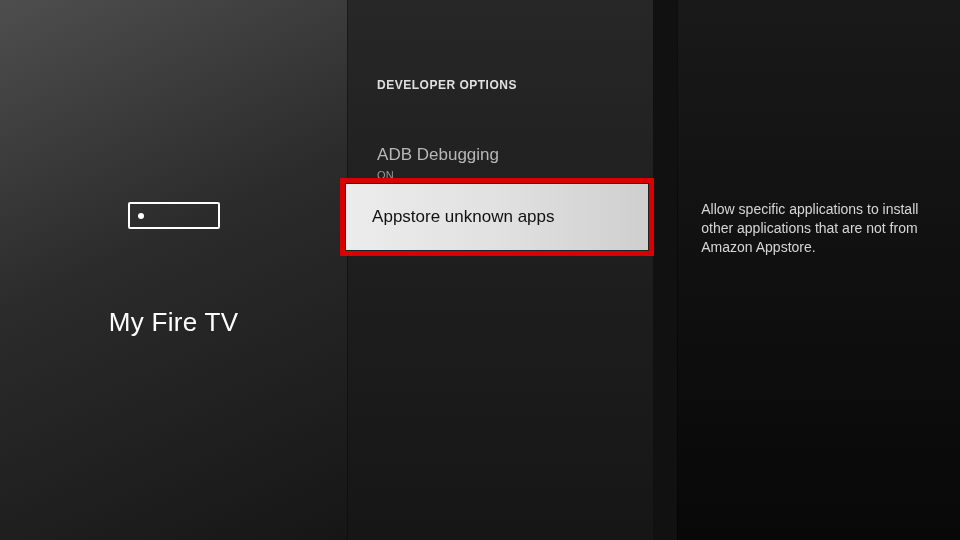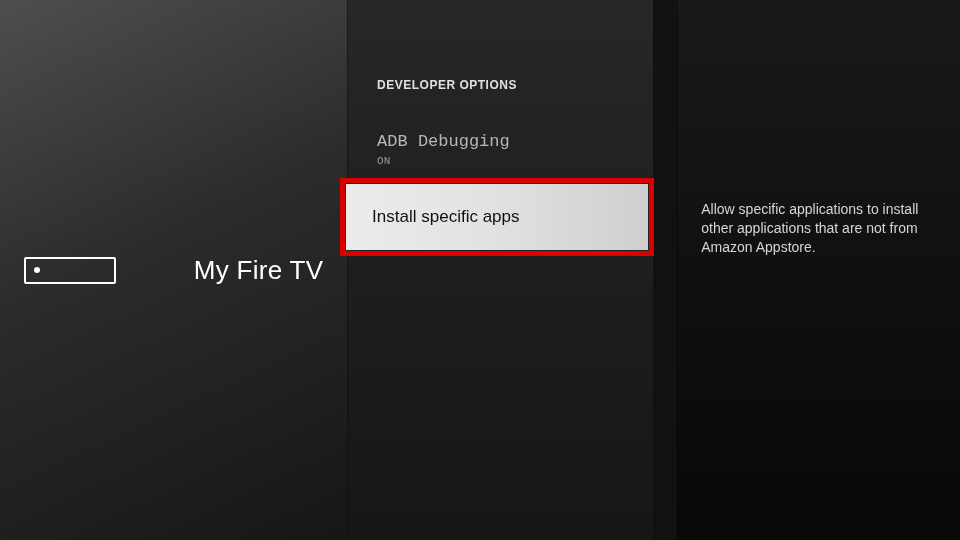--- a/index.html
+++ b/index.html
@@ -10,20 +10,21 @@
       font-family: "Amazon Ember", Arial, Helvetica, sans-serif;
       background: #111;
       display: flex;
     }
     .left-col {
       width: 356px;
       height: 540px;
       position: relative;
       background: linear-gradient(155deg, #4e4e4e 0%, #2b2b2b 45%, #161616 100%);
       display: flex;
+      flex-direction: column;
       align-items: center;
       justify-content: center;
       gap: 78px;
     }
     .firetv-icon {
       width: 92px;
       height: 27px;
       border: 2px solid #ffffff;
       border-radius: 2px;
       position: relative;
@@ -58,25 +59,24 @@
       left: 0; top: 0;
       width: 1px; height: 100%;
       background: rgba(0,0,0,0.35);
     }
     .section-header {
       color: #e0e0e0;
       font-size: 12px;
       font-weight: 700;
       letter-spacing: 0.5px;
       padding: 0 30px;
-      margin-bottom: 30px;
+      margin-bottom: 43px;
     }
     .menu-item {
       padding: 10px 30px 12px 30px;
-      font-family: Liberation Mono, monospace;
     }
     .menu-item .title {
       color: #b7b7b7;
       font-size: 17px;
       font-weight: 400;
     }
     .menu-item .sub {
       color: #9a9a9a;
       font-size: 11px;
       font-weight: 400;
@@ -136,20 +136,20 @@
 <div class="middle-col">
   <div class="section-header">DEVELOPER OPTIONS</div>
 
   <div class="menu-item">
     <div class="title">ADB Debugging</div>
     <div class="sub">ON</div>
   </div>
 
   <div class="selected-wrap">
     <div class="selected-item">
-      <div class="title">Install specific apps</div>
+      <div class="title">Appstore unknown apps</div>
     </div>
   </div>
 </div>
 
 <div class="right-col">
   <div class="description">Allow specific applications to install other applications that are not from Amazon Appstore.</div>
 </div>
 
 </body></html>

